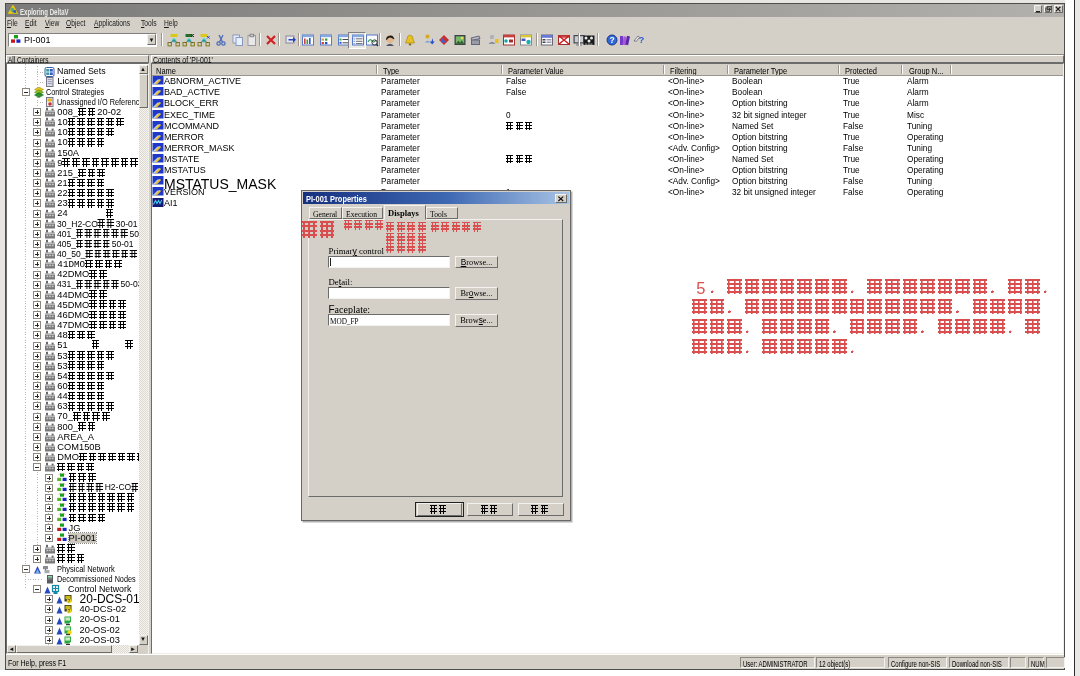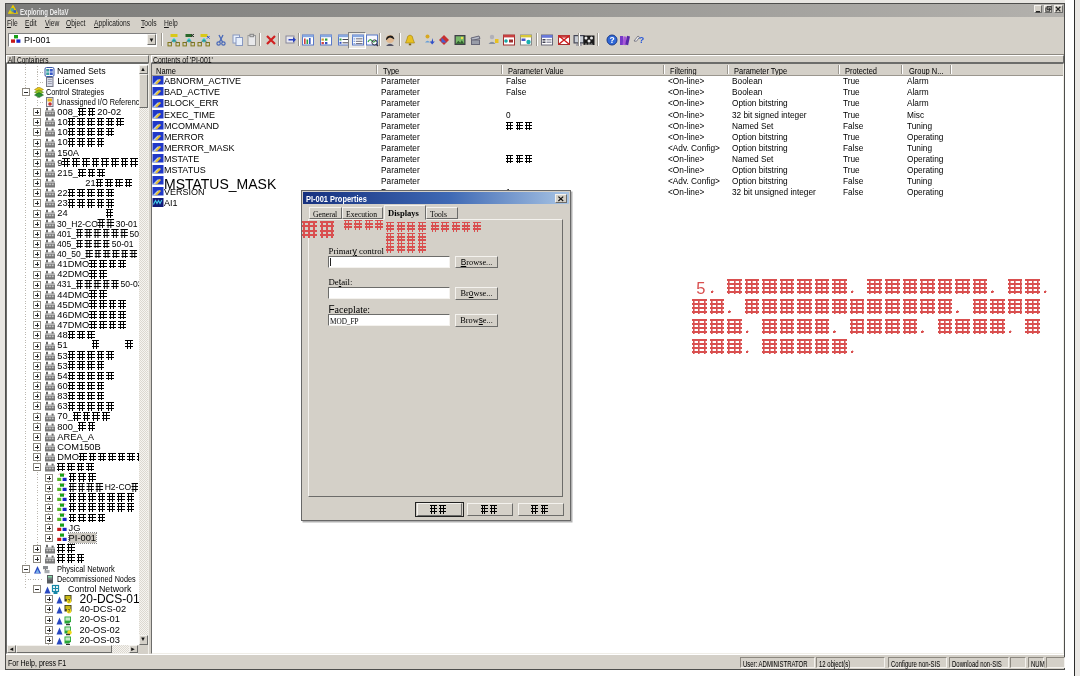--- a/index.html
+++ b/index.html
@@ -458,21 +458,21 @@
       </svg>
       <svg width="12" height="11" viewBox="0 0 12 11" style="position:absolute;left:37.3px;top:114.14999999999999px;">
         <rect x="1" y="4.5" width="10" height="5" fill="#787878"></rect>
         <rect x="1" y="3.2" width="10" height="1.6" fill="#b8b8b8"></rect>
         <rect x="2" y="0.8" width="2" height="2.6" fill="#686868"></rect>
         <rect x="7.6" y="1.6" width="2" height="2" fill="#686868"></rect>
         <rect x="2.4" y="5.6" width="1.8" height="1.6" fill="#c8c8c8"></rect>
         <rect x="5.1" y="5.6" width="1.8" height="1.6" fill="#c8c8c8"></rect>
         <rect x="7.8" y="5.6" width="1.8" height="1.6" fill="#c8c8c8"></rect>
       </svg>
-      <div style="position:absolute;left:50.3px;top:113.94999999999999px;font-size:9.3px;color:#000;white-space:nowrap;display:flex;align-items:center;height:10px;margin-left:28px;">
+      <div style="position:absolute;left:50.3px;top:113.94999999999999px;font-size:9.3px;color:#000;white-space:nowrap;display:flex;align-items:center;height:10px;">
         <span style="flex:none;">21</span>
         <i class="c" style="--cw:9.7px;--ch:8.6px;--rs:2.9px;--g:2px;--sw:1.15px;"></i>
         <i class="c" style="--cw:9.7px;--ch:8.6px;--rs:2.9px;--g:2px;--sw:1.15px;"></i>
         <i class="c" style="--cw:9.7px;--ch:8.6px;--rs:2.9px;--g:2px;--sw:1.15px;"></i>
         <i class="c" style="--cw:9.7px;--ch:8.6px;--rs:2.9px;--g:2px;--sw:1.15px;"></i>
       </div>
       <svg width="8" height="8" viewBox="0 0 8 8" style="position:absolute;left:26.299999999999997px;top:125.30000000000003px;">
         <rect x="0.5" y="0.5" width="7" height="7" fill="#fff" stroke="#8c8880" shape-rendering="crispEdges"></rect>
         <rect x="2" y="3.5" width="4" height="1" fill="#2a2a2a" shape-rendering="crispEdges"></rect>
         <rect x="3.5" y="2" width="1" height="4" fill="#2a2a2a" shape-rendering="crispEdges"></rect>
@@ -632,21 +632,21 @@
       <svg width="12" height="11" viewBox="0 0 12 11" style="position:absolute;left:37.3px;top:195.34999999999997px;">
         <rect x="1" y="4.5" width="10" height="5" fill="#787878"></rect>
         <rect x="1" y="3.2" width="10" height="1.6" fill="#b8b8b8"></rect>
         <rect x="2" y="0.8" width="2" height="2.6" fill="#686868"></rect>
         <rect x="7.6" y="1.6" width="2" height="2" fill="#686868"></rect>
         <rect x="2.4" y="5.6" width="1.8" height="1.6" fill="#c8c8c8"></rect>
         <rect x="5.1" y="5.6" width="1.8" height="1.6" fill="#c8c8c8"></rect>
         <rect x="7.8" y="5.6" width="1.8" height="1.6" fill="#c8c8c8"></rect>
       </svg>
       <div style="position:absolute;left:50.3px;top:195.14999999999998px;font-size:9.3px;color:#000;white-space:nowrap;display:flex;align-items:center;height:10px;">
-        <span style="flex:none;">41DMO</span>
+        <span style="flex:none;font-family:Liberation Mono, monospace;">41DMO</span>
         <i class="c" style="--cw:9.7px;--ch:8.6px;--rs:2.9px;--g:2px;--sw:1.15px;"></i>
         <i class="c" style="--cw:9.7px;--ch:8.6px;--rs:2.9px;--g:2px;--sw:1.15px;"></i>
         <i class="c" style="--cw:9.7px;--ch:8.6px;--rs:2.9px;--g:2px;--sw:1.15px;"></i>
         <i class="c" style="--cw:9.7px;--ch:8.6px;--rs:2.9px;--g:2px;--sw:1.15px;"></i>
       </div>
       <svg width="8" height="8" viewBox="0 0 8 8" style="position:absolute;left:26.299999999999997px;top:206.5px;">
         <rect x="0.5" y="0.5" width="7" height="7" fill="#fff" stroke="#8c8880" shape-rendering="crispEdges"></rect>
         <rect x="2" y="3.5" width="4" height="1" fill="#2a2a2a" shape-rendering="crispEdges"></rect>
         <rect x="3.5" y="2" width="1" height="4" fill="#2a2a2a" shape-rendering="crispEdges"></rect>
       </svg>
@@ -905,21 +905,21 @@
       <svg width="12" height="11" viewBox="0 0 12 11" style="position:absolute;left:37.3px;top:327.3px;">
         <rect x="1" y="4.5" width="10" height="5" fill="#787878"></rect>
         <rect x="1" y="3.2" width="10" height="1.6" fill="#b8b8b8"></rect>
         <rect x="2" y="0.8" width="2" height="2.6" fill="#686868"></rect>
         <rect x="7.6" y="1.6" width="2" height="2" fill="#686868"></rect>
         <rect x="2.4" y="5.6" width="1.8" height="1.6" fill="#c8c8c8"></rect>
         <rect x="5.1" y="5.6" width="1.8" height="1.6" fill="#c8c8c8"></rect>
         <rect x="7.8" y="5.6" width="1.8" height="1.6" fill="#c8c8c8"></rect>
       </svg>
       <div style="position:absolute;left:50.3px;top:327.1px;font-size:9.3px;color:#000;white-space:nowrap;display:flex;align-items:center;height:10px;">
-        <span style="flex:none;">83</span>
+        <span style="flex:none;">44</span>
         <i class="c" style="--cw:9.7px;--ch:8.6px;--rs:2.9px;--g:2px;--sw:1.15px;"></i>
         <i class="c" style="--cw:9.7px;--ch:8.6px;--rs:2.9px;--g:2px;--sw:1.15px;"></i>
         <i class="c" style="--cw:9.7px;--ch:8.6px;--rs:2.9px;--g:2px;--sw:1.15px;"></i>
         <i class="c" style="--cw:9.7px;--ch:8.6px;--rs:2.9px;--g:2px;--sw:1.15px;"></i>
       </div>
       <svg width="8" height="8" viewBox="0 0 8 8" style="position:absolute;left:26.299999999999997px;top:338.45px;">
         <rect x="0.5" y="0.5" width="7" height="7" fill="#fff" stroke="#8c8880" shape-rendering="crispEdges"></rect>
         <rect x="2" y="3.5" width="4" height="1" fill="#2a2a2a" shape-rendering="crispEdges"></rect>
         <rect x="3.5" y="2" width="1" height="4" fill="#2a2a2a" shape-rendering="crispEdges"></rect>
       </svg>

